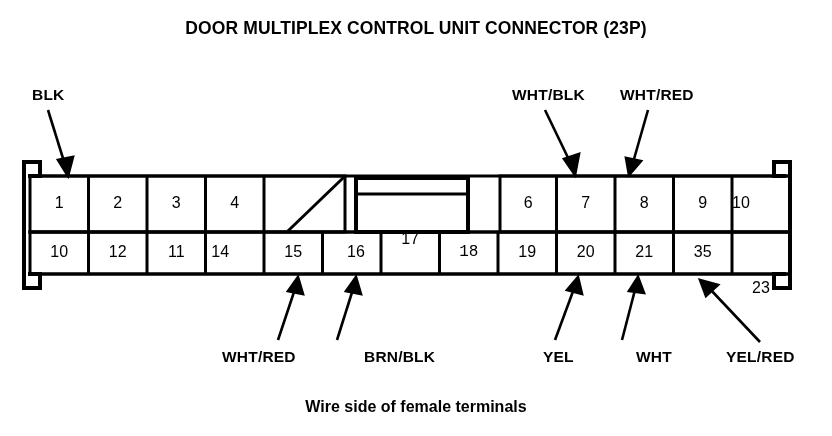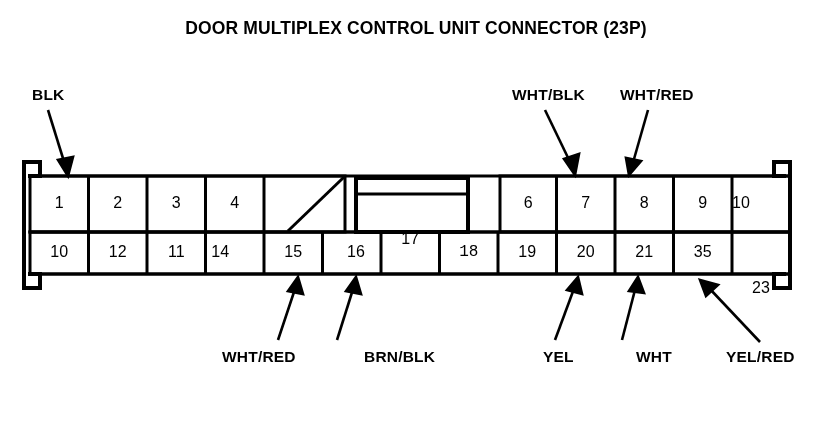--- a/index.html
+++ b/index.html
@@ -166,14 +166,15 @@
 
   <div class="wlabel" style="left:32px;top:86px;">BLK</div>
   <div class="wlabel" style="left:494px;top:86px;margin-left:18px;">WHT/BLK</div>
   <div class="wlabel" style="left:620px;top:86px;">WHT/RED</div>
   <div class="wlabel" style="left:222px;top:348px;">WHT/RED</div>
   <div class="wlabel" style="left:364px;top:348px;">BRN/BLK</div>
   <div class="wlabel" style="left:543px;top:348px;">YEL</div>
   <div class="wlabel" style="left:636px;top:348px;">WHT</div>
   <div class="wlabel" style="left:726px;top:348px;">YEL/RED</div>
 
+  <div class="caption">Wire side of female terminals</div>
 
 </div>
 
 </body></html>

